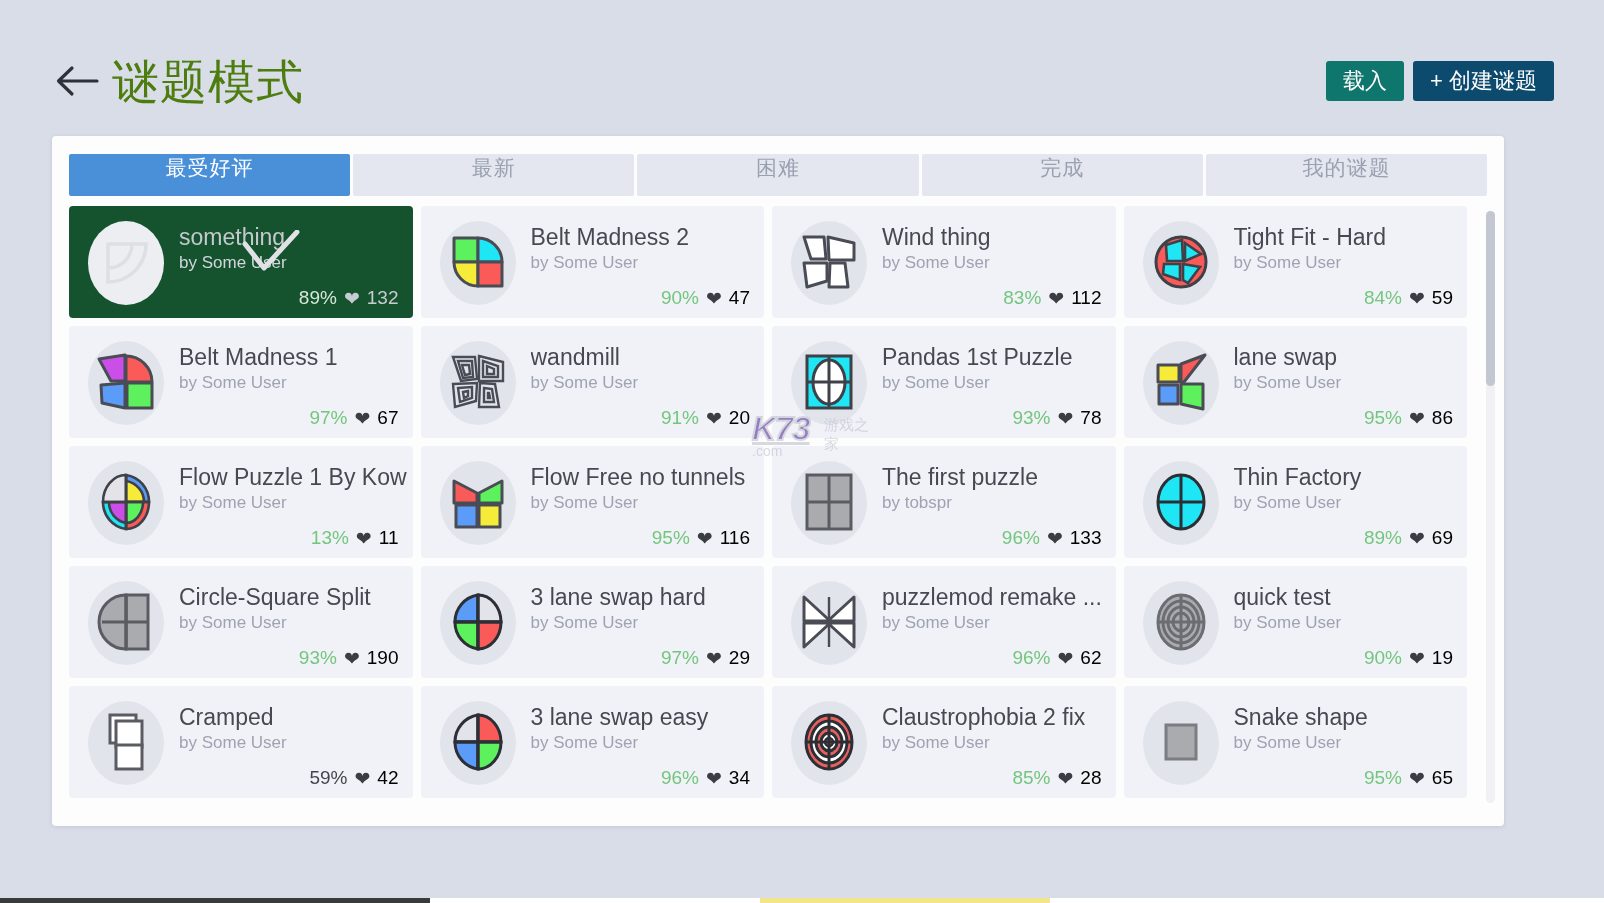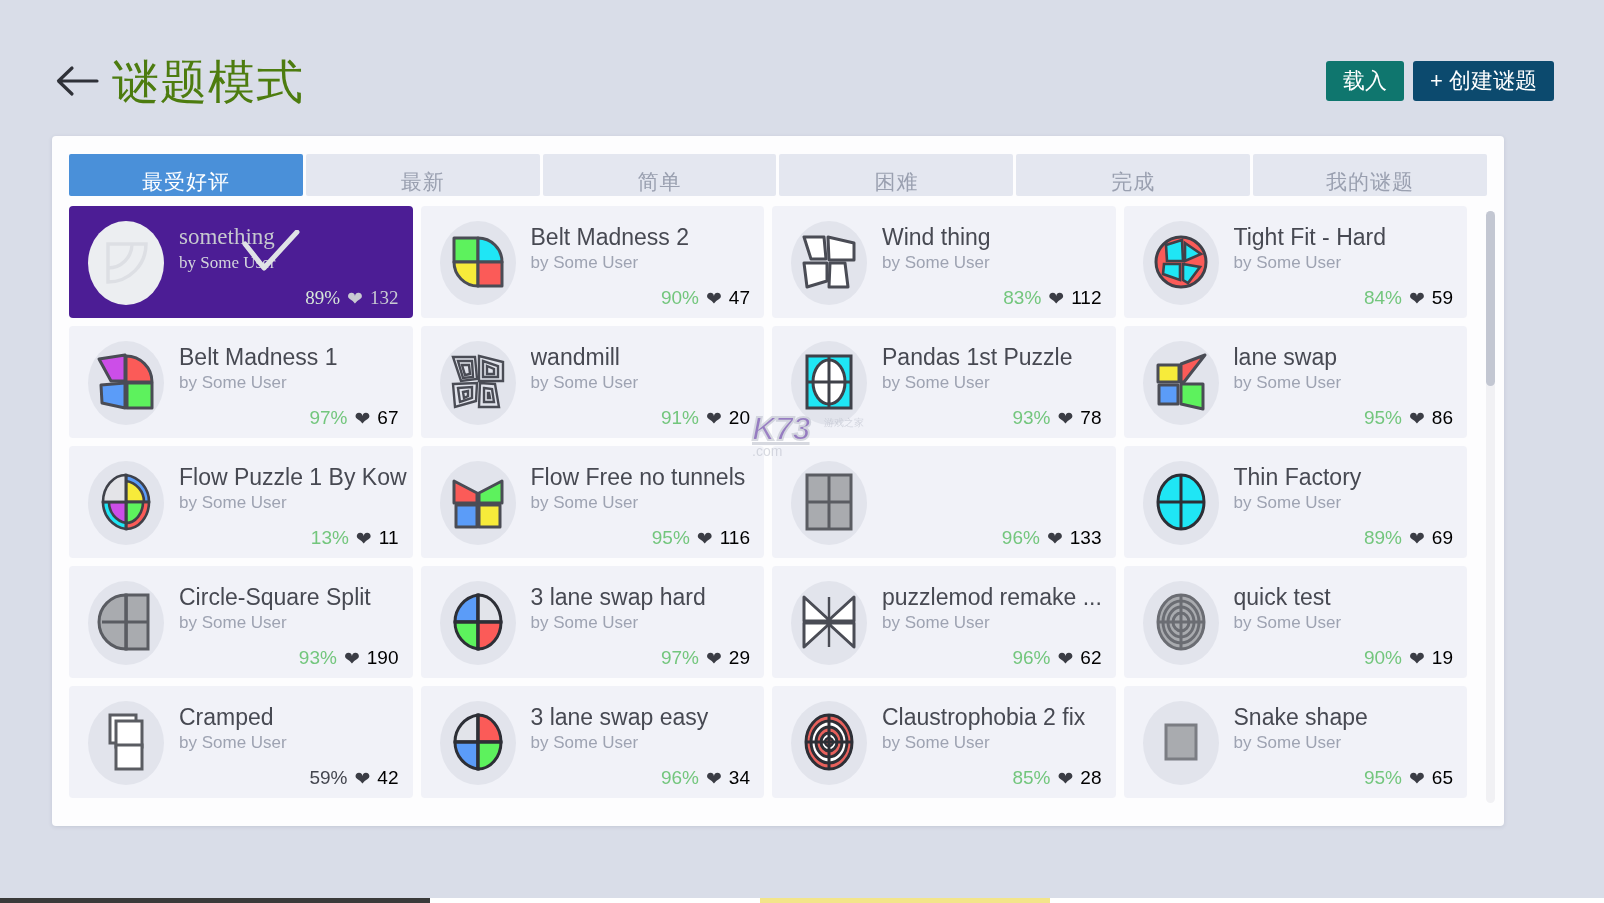--- a/index.html
+++ b/index.html
@@ -73,21 +73,21 @@
     left: 17px; top: 18px;
     width: 1418px; height: 42px;
     display: flex;
     gap: 3px;
   }
   .tab {
     flex: 1 1 0;
     background: #e4e7f0;
     color: #9aa0b0;
     font-size: 21px;
-    display: flex; align-items: flex-end; justify-content: center;
+    display: flex; align-items: flex-start; justify-content: center;
     border-radius: 2px;
     cursor: pointer;
     user-select: none;
     letter-spacing: 1px;
   }
   .tab.active {
     background: #4a90d9;
     color: #ffffff;
   }
 
@@ -109,21 +109,21 @@
   .card {
     position: relative;
     height: 112px;
     background: #f1f2f8;
     border-radius: 4px;
     display: flex;
     align-items: flex-start;
     cursor: pointer;
     overflow: hidden;
   }
-  .card.completed { background: #4c1d95; font-family: Liberation Serif, serif; }
+  .card.completed { background: #14532d; }
 
   .thumb {
     width: 86px; height: 86px;
     margin: 13px 0 0 14px;
     flex: 0 0 auto;
     position: relative;
     display: flex; align-items: center; justify-content: center;
   }
   .thumb .halo {
     position: absolute;
@@ -216,21 +216,21 @@
     text-decoration: underline;
   }
   .wm-sub {
     font-size: 14px;
     color: #b9bdc9;
     margin-top: -2px;
   }
   .wm-cn {
     position: absolute;
     left: 72px; top: 4px;
-    font-size: 10px;
+    font-size: 15px;
     color: #b9bdc9;
   }
 
   
   .bottom-strip {
     position: absolute;
     left: 0; bottom: 0;
     width: 1604px; height: 5px;
     background: #3a3a3a;
   }
@@ -257,23 +257,20 @@
   </div>
 
   <div class="panel">
 
     <div class="tabs" id="tabs">
         <div class="tab active">
           <span>最受好评</span>
         </div>
         <div class="tab">
           <span>最新</span>
-        </div>
-        <div class="tab">
-          <span>简单</span>
         </div>
         <div class="tab">
           <span>困难</span>
         </div>
         <div class="tab">
           <span>完成</span>
         </div>
         <div class="tab">
           <span>我的谜题</span>
         </div>
@@ -497,20 +494,24 @@
             </div>
           </div>
           <div class="card">
             <div class="thumb">
               <div class="halo"></div>
               <svg width="52" height="62" viewBox="0 0 52 62">
                 <rect x="4" y="4" width="44" height="54" fill="#a9abaf" stroke="#5a5c62" stroke-width="3"></rect>
                 <path d="M26 4 V58 M4 31 H48" stroke="#5a5c62" stroke-width="3"></path>
               </svg>
             </div>
+            <div class="card-text">
+              <div class="card-title">The first puzzle</div>
+              <div class="card-author">by tobspr</div>
+            </div>
             <div class="card-stats">
               <span class="pct">96%</span>
               <span class="heart">❤</span>
               <span class="likes">133</span>
             </div>
           </div>
           <div class="card">
             <div class="thumb">
               <div class="halo"></div>
               <svg width="54" height="62" viewBox="0 0 54 62">

